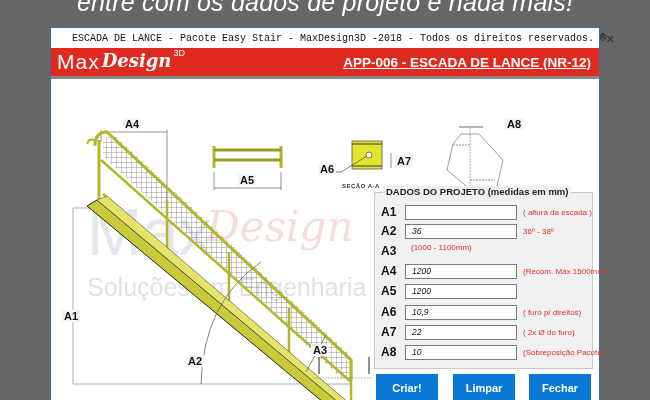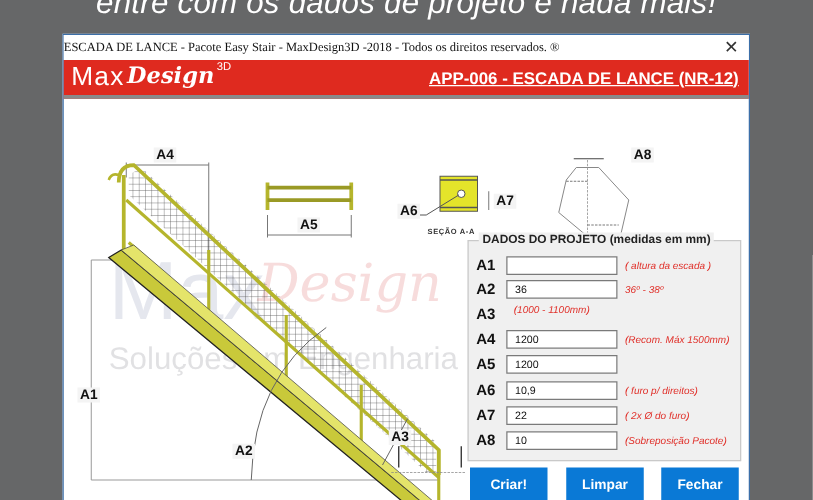--- a/index.html
+++ b/index.html
@@ -1,40 +1,40 @@
 <!DOCTYPE html>
 <html><head>
 <meta charset="utf-8">
 <style>
   * { box-sizing: border-box; margin: 0; padding: 0; }
   html, body { width: 650px; height: 400px; overflow: hidden; background: #666768; font-family: "Liberation Sans", sans-serif; }
   .banner { position: absolute; left: 0; top: -12px; width: 650px; text-align: center; color: #ffffff; font-size: 25px; font-style: italic; font-family: "Liberation Sans", sans-serif; letter-spacing: 0.2px; }
   .window { position: absolute; left: 50px; top: 27px; width: 550px; height: 380px; background: #ffffff; border: 1px solid #3c6fa8; }
-  .titlebar { height: 20px; background: #ffffff; display: flex; align-items: center; padding-left: 0; font-size: 10px; color: #111; font-family: Liberation Serif, serif; }
+  .titlebar { height: 20px; background: #ffffff; display: flex; align-items: center; padding-left: 21px; font-size: 10px; color: #111; font-family: Liberation Mono, monospace; }
   .titlebar .title { flex: 1; white-space: nowrap; }
   .titlebar .close { width: 28px; text-align: center; font-size: 14px; color: #333; cursor: pointer; }
   .header { height: 31px; background: #df2a1f; display: flex; align-items: center; padding: 0 8px 0 6px; border-bottom: 3px solid #8a8a8a; }
   .logo { color: #fff; display: flex; align-items: flex-start; }
   .logo .max { font-size: 21px; font-family: "Liberation Sans", sans-serif; letter-spacing: 1px; }
   .logo .design { font-size: 18px; font-family: "DejaVu Serif", serif; font-style: italic; font-weight: bold; margin-left: 2px; }
   .logo .sup { font-size: 9px; font-weight: normal; margin-left: 2px; margin-top: -2px; }
   .header .app-title { margin-left: auto; color: #fff; font-weight: bold; font-size: 13.5px; text-decoration: underline; }
   .canvas { position: absolute; left: 0; top: 54px; width: 548px; height: 326px; }
   .drawing { position: absolute; left: 0; top: 0; width: 548px; height: 326px; }
   .dim-label { position: absolute; font-weight: bold; font-size: 11px; color: #111; background: #f4f4f4; padding: 0 2px; }
   .section-caption { position: absolute; font-size: 6px; font-weight: bold; color: #333; letter-spacing: 0.5px; }
   .watermark-1 { position: absolute; left: 36px; top: 112px; font-size: 66px; color: rgba(180,185,205,0.35); font-family: "Liberation Sans", sans-serif; }
   .watermark-2 { position: absolute; left: 155px; top: 120px; font-size: 42px; color: rgba(230,140,140,0.30); font-style: italic; font-family: "DejaVu Serif", serif; }
   .watermark-3 { position: absolute; left: 36px; top: 191px; font-size: 25px; color: rgba(170,170,175,0.35); font-family: "Liberation Sans", sans-serif; }
   .groupbox { position: absolute; left: 323px; top: 110px; width: 219px; height: 177px; border: 1px solid #c9c9c9; background: #f0f0f0; }
   .groupbox .legend { position: absolute; left: 8px; top: -7px; background: #f0f0f0; padding: 0 3px; font-size: 9.5px; font-weight: bold; color: #222; }
   .row { position: absolute; left: 6px; height: 16px; display: flex; align-items: center; }
   .row .lbl { width: 24px; font-weight: bold; font-size: 12px; color: #111; }
-  .row input { width: 89px; height: 15px; border: 1px solid #7a7a7a; background: #fff; font-size: 8.5px; padding-left: 6px; font-family: "Liberation Sans", sans-serif; color: #111; }
-  .row .hint { margin-left: 6px; font-size: 8px; color: #e0302a; white-space: nowrap; font-family: "Liberation Sans", sans-serif; font-style: italic; }
+  .row input { width: 112px; height: 15px; border: 1px solid #7a7a7a; background: #fff; font-size: 8.5px; padding-left: 6px; font-family: "Liberation Sans", sans-serif; color: #111; font-style: italic; }
+  .row .hint { margin-left: 6px; font-size: 8px; color: #e0302a; white-space: nowrap; font-family: "Liberation Sans", sans-serif; }
   .btn { position: absolute; top: 292px; width: 62px; height: 28px; background: #0a79d6; color: #fff; font-weight: bold; font-size: 11px; border: none; display: flex; align-items: center; justify-content: center; cursor: pointer; font-family: "Liberation Sans", sans-serif; }
 </style>
 </head>
 <body>
 
 <div class="banner">entre com os dados de projeto e nada mais!</div>
 
 <div class="window">
   <div class="titlebar">
     <span class="title">ESCADA DE LANCE - Pacote Easy Stair - MaxDesign3D -2018 - Todos os direitos reservados. ®</span>

